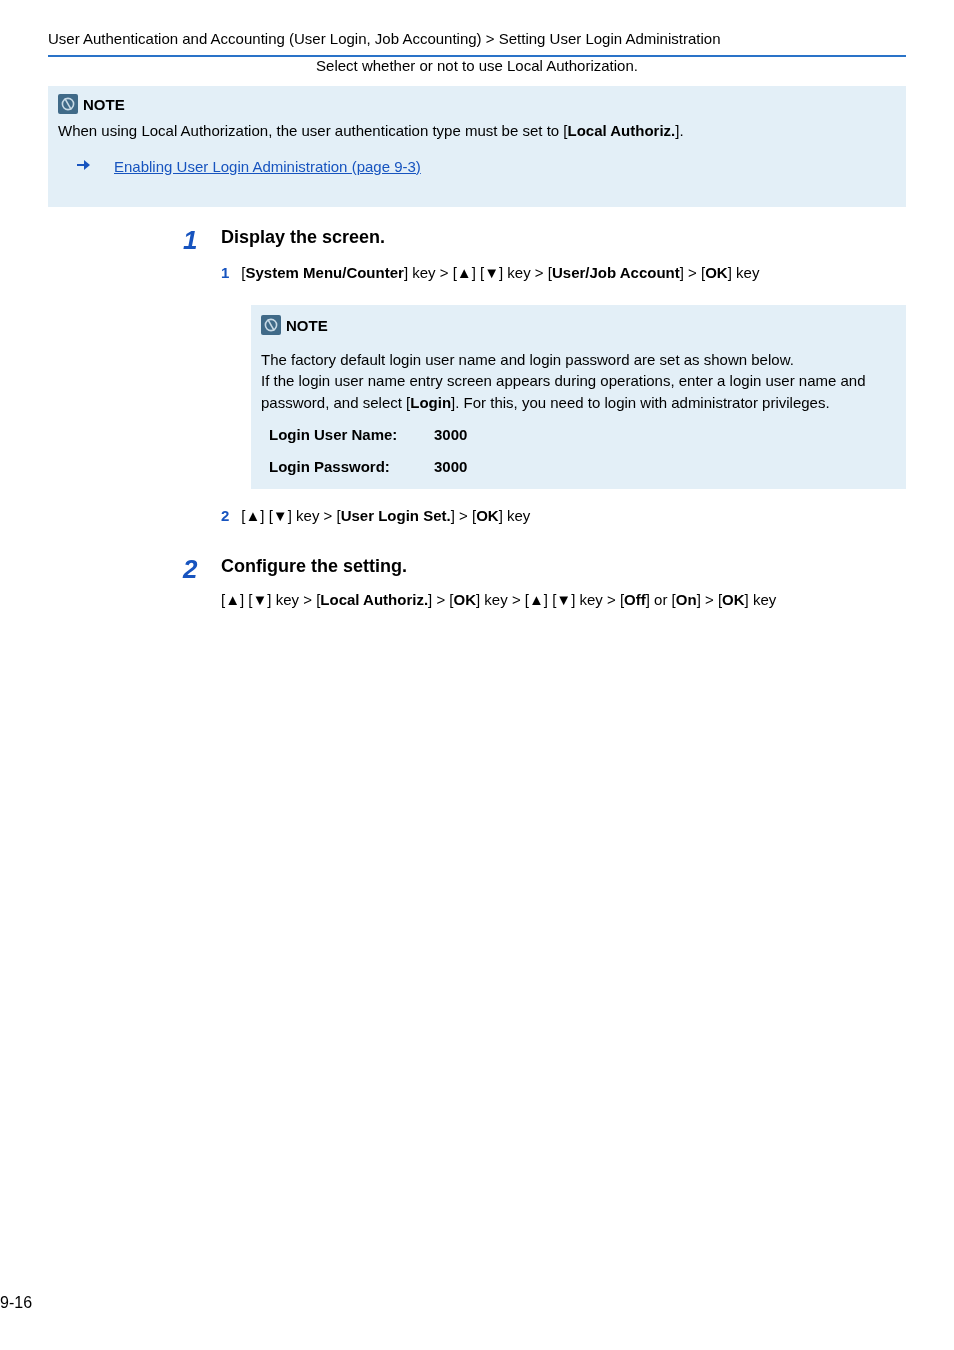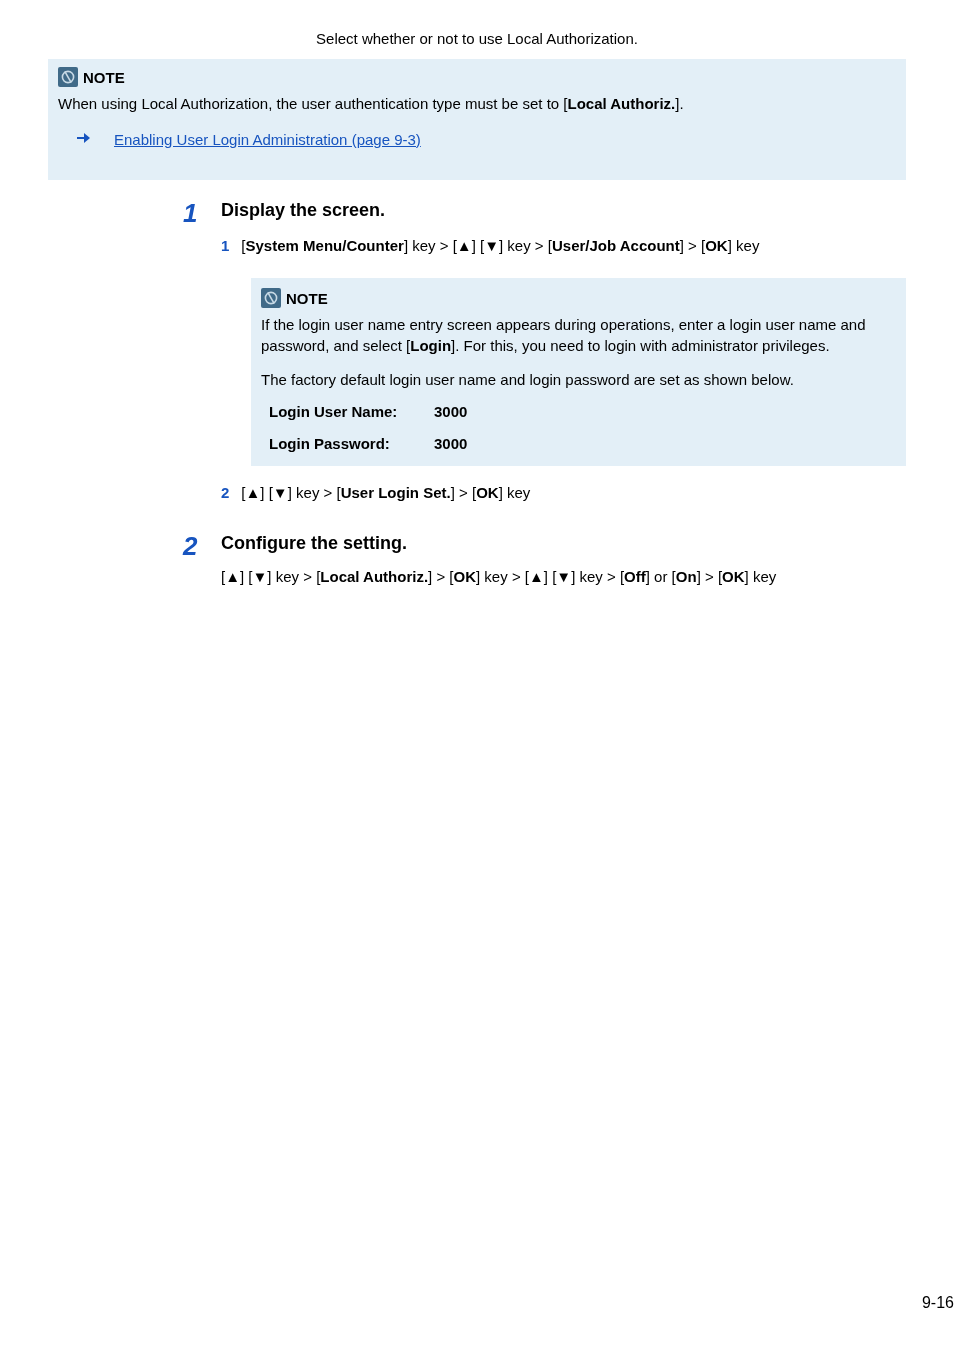--- a/index.html
+++ b/index.html
@@ -124,28 +124,29 @@
     width: 165px;
   }
   .cred-val {
     font-weight: bold;
   }
   .page-num {
     position: absolute;
     bottom: 38px;
     left: 0;
     right: 0;
-    text-align: right;
+    text-align: left;
     font-size: 16px;
   }
 </style>
 </head>
 <body>
 
 <div class="page">
+  <div class="breadcrumb">User Authentication and Accounting (User Login, Job Accounting) &gt; Setting User Login Administration</div>
 
 
   <div class="intro">Select whether or not to use Local Authorization.</div>
 
   <div class="note-box outer">
     <div class="note-header">
       <span class="note-icon">
         <svg viewBox="0 0 20 20">
             <circle cx="10" cy="10" r="7" fill="none" stroke="#c8dae6" stroke-width="2"></circle>
             <path d="M6 3 L14 17" stroke="#c8dae6" stroke-width="2"></path>
@@ -182,24 +183,24 @@
       <div class="note-box inner-note">
         <div class="note-header">
           <span class="note-icon">
             <svg viewBox="0 0 20 20">
                 <circle cx="10" cy="10" r="7" fill="none" stroke="#c8dae6" stroke-width="2"></circle>
                 <path d="M6 3 L14 17" stroke="#c8dae6" stroke-width="2"></path>
               </svg>
           </span>
           <span>NOTE</span>
         </div>
+        <div style="margin-top:12px">The factory default login user name and login password are set as shown below.</div>
         <div>
           <span>If the login user name entry screen appears during operations, enter a login user name and password, and select [</span><b>Login</b><span>]. For this, you need to login with administrator privileges.</span>
         </div>
-        <div style="margin-top:12px">The factory default login user name and login password are set as shown below.</div>
         <div class="cred-row">
           <div class="cred-label">Login User Name:</div>
           <div class="cred-val">3000</div>
         </div>
         <div class="cred-row">
           <div class="cred-label">Login Password:</div>
           <div class="cred-val">3000</div>
         </div>
       </div>
 

